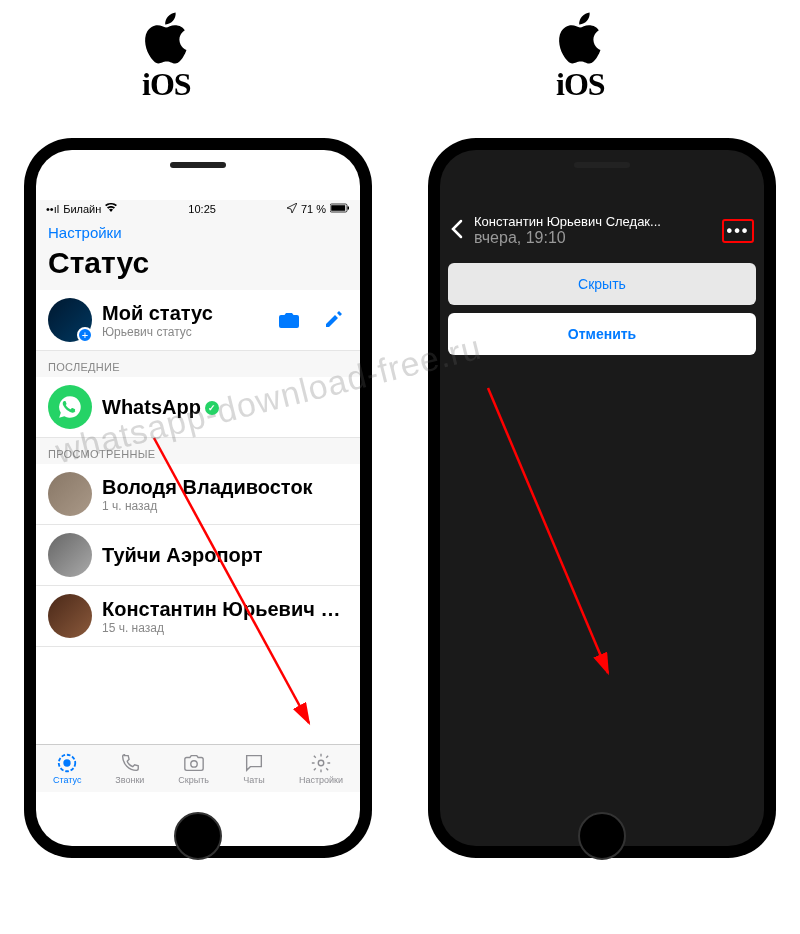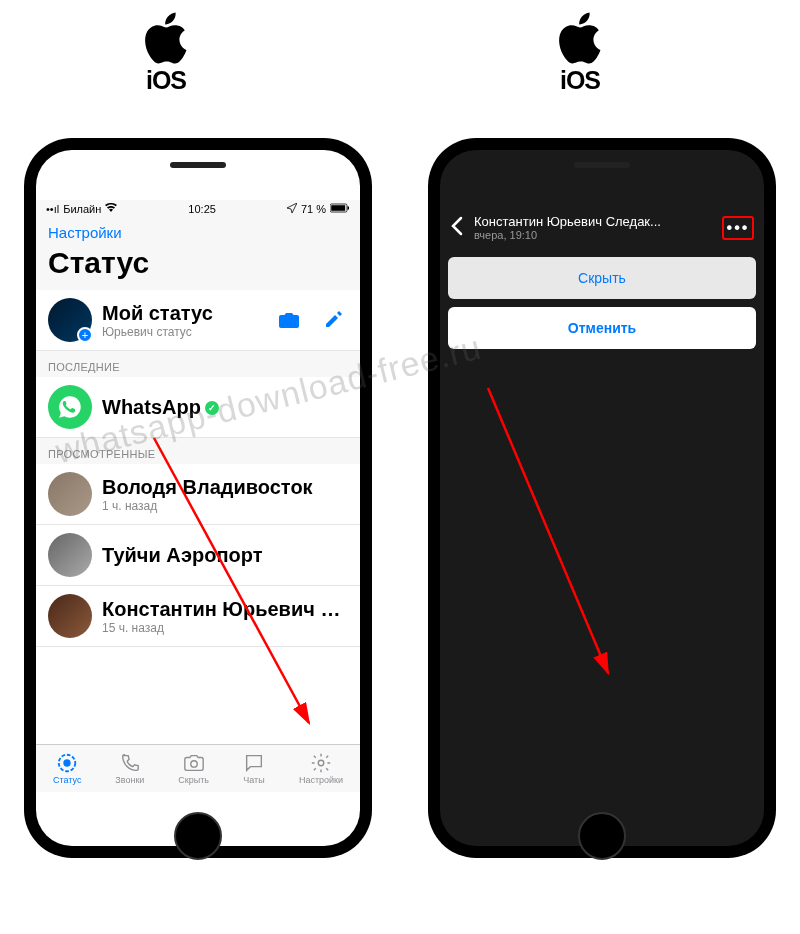--- a/index.html
+++ b/index.html
@@ -1,20 +1,20 @@
 <!DOCTYPE html>
 <html><head>
 <meta charset="utf-8">
 <style>
 * { margin: 0; padding: 0; box-sizing: border-box; font-family: -apple-system, BlinkMacSystemFont, "Segoe UI", Helvetica, Arial, sans-serif; }
 body { background: #fff; width: 800px; height: 934px; position: relative; }
 
 .ios-label { position: absolute; display: flex; flex-direction: column; align-items: center; }
 .ios-label svg { width: 48px; height: 56px; }
-.ios-label span { font-size: 25px; font-weight: 600; letter-spacing: -1px; }
+.ios-label span { font-size: 32px; font-weight: 600; letter-spacing: -1px; font-family: Liberation Serif, serif; }
 
 .phone { position: absolute; width: 348px; height: 720px; background: #000; border-radius: 48px; padding: 10px; }
 .phone-inner { width: 100%; height: 100%; background: #000; border-radius: 40px; padding: 2px; }
 .screen { width: 100%; height: 100%; border-radius: 36px; overflow: hidden; position: relative; display: flex; flex-direction: column; }
 .speaker { position: absolute; top: 24px; left: 50%; transform: translateX(-50%); width: 56px; height: 6px; background: #222; border-radius: 3px; z-index: 10; }
 .home-btn { position: absolute; bottom: -2px; left: 50%; transform: translateX(-50%); width: 48px; height: 48px; border: 2px solid #333; border-radius: 50%; background: #000; }
 
 .screen-left { background: #fff; }
 .status-bar { height: 18px; display: flex; justify-content: space-between; align-items: center; padding: 0 10px; font-size: 11px; background: #f7f7f7; margin-top: 50px; }
 .status-left { display: flex; align-items: center; gap: 4px; }
@@ -38,21 +38,21 @@
 .tab-bar { height: 48px; background: #f8f8f8; border-top: 0.5px solid #ccc; display: flex; justify-content: space-around; align-items: center; margin-top: auto; margin-bottom: 54px; }
 .tab-item { display: flex; flex-direction: column; align-items: center; gap: 1px; color: #8e8e93; }
 .tab-item.active { color: #007aff; }
 .tab-item span { font-size: 9px; }
 
 .screen-right { background: #1a1a1a; }
 .story-header { display: flex; align-items: center; padding: 14px 10px 8px; gap: 10px; margin-top: 50px; }
 .back-chev { color: #fff; }
 .story-title-block { flex: 1; color: #fff; }
 .story-name { font-size: 13px; font-weight: 500; }
-.story-time { font-size: 11px; color: #999; }
+.story-time { font-size: 16px; color: #999; }
 .more-btn { width: 32px; height: 24px; border: 2px solid #ff0000; border-radius: 3px; display: flex; align-items: center; justify-content: center; color: #fff; font-weight: bold; letter-spacing: 2px; }
 
 .story-content { flex: 1; padding: 10px; position: relative; }
 .story-caption { color: #ddd; font-size: 12px; margin-bottom: 6px; padding: 4px; }
 .story-tags { color: #888; font-size: 11px; padding: 4px; }
 .story-image { width: 100%; height: 220px; background: linear-gradient(135deg, #2a1810 0%, #4a2818 30%, #8b5a3c 55%, #3a2015 100%); margin-top: 8px; border: 1px solid #333; position: relative; overflow: hidden; }
 .face { position: absolute; right: 30%; top: 20%; width: 90px; height: 120px; background: radial-gradient(ellipse at 40% 35%, #c89070 0%, #8b5a3c 40%, #3a2015 80%); border-radius: 45% 45% 40% 40%; transform: rotate(-10deg); }
 .hand { position: absolute; right: 18%; top: 55%; width: 40px; height: 55px; background: radial-gradient(ellipse, #b8805c 0%, #6a3a1c 80%); border-radius: 40%; }
 .glow { position: absolute; right: 35%; top: 62%; width: 20px; height: 20px; background: radial-gradient(circle, #ffaa55 0%, transparent 70%); border-radius: 50%; }
 

